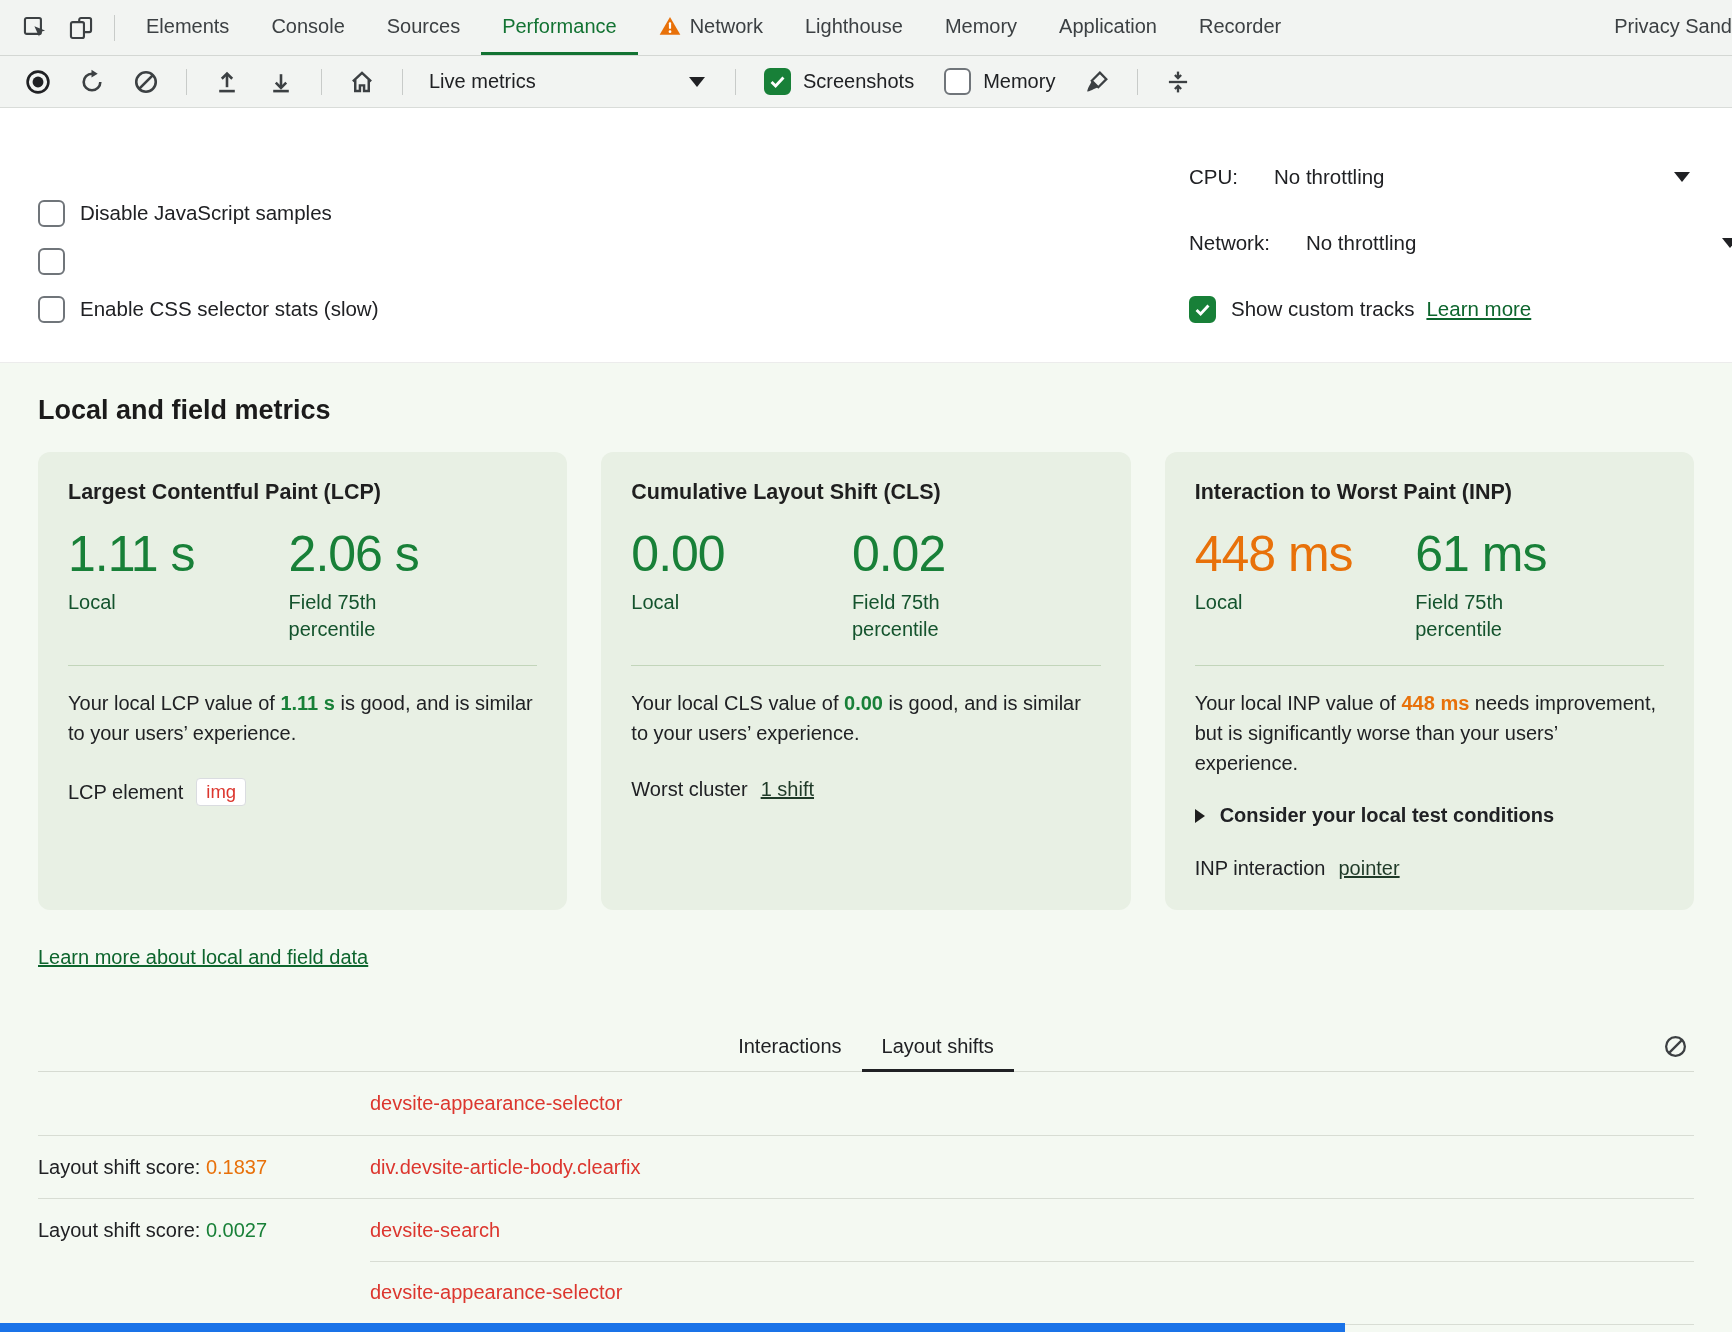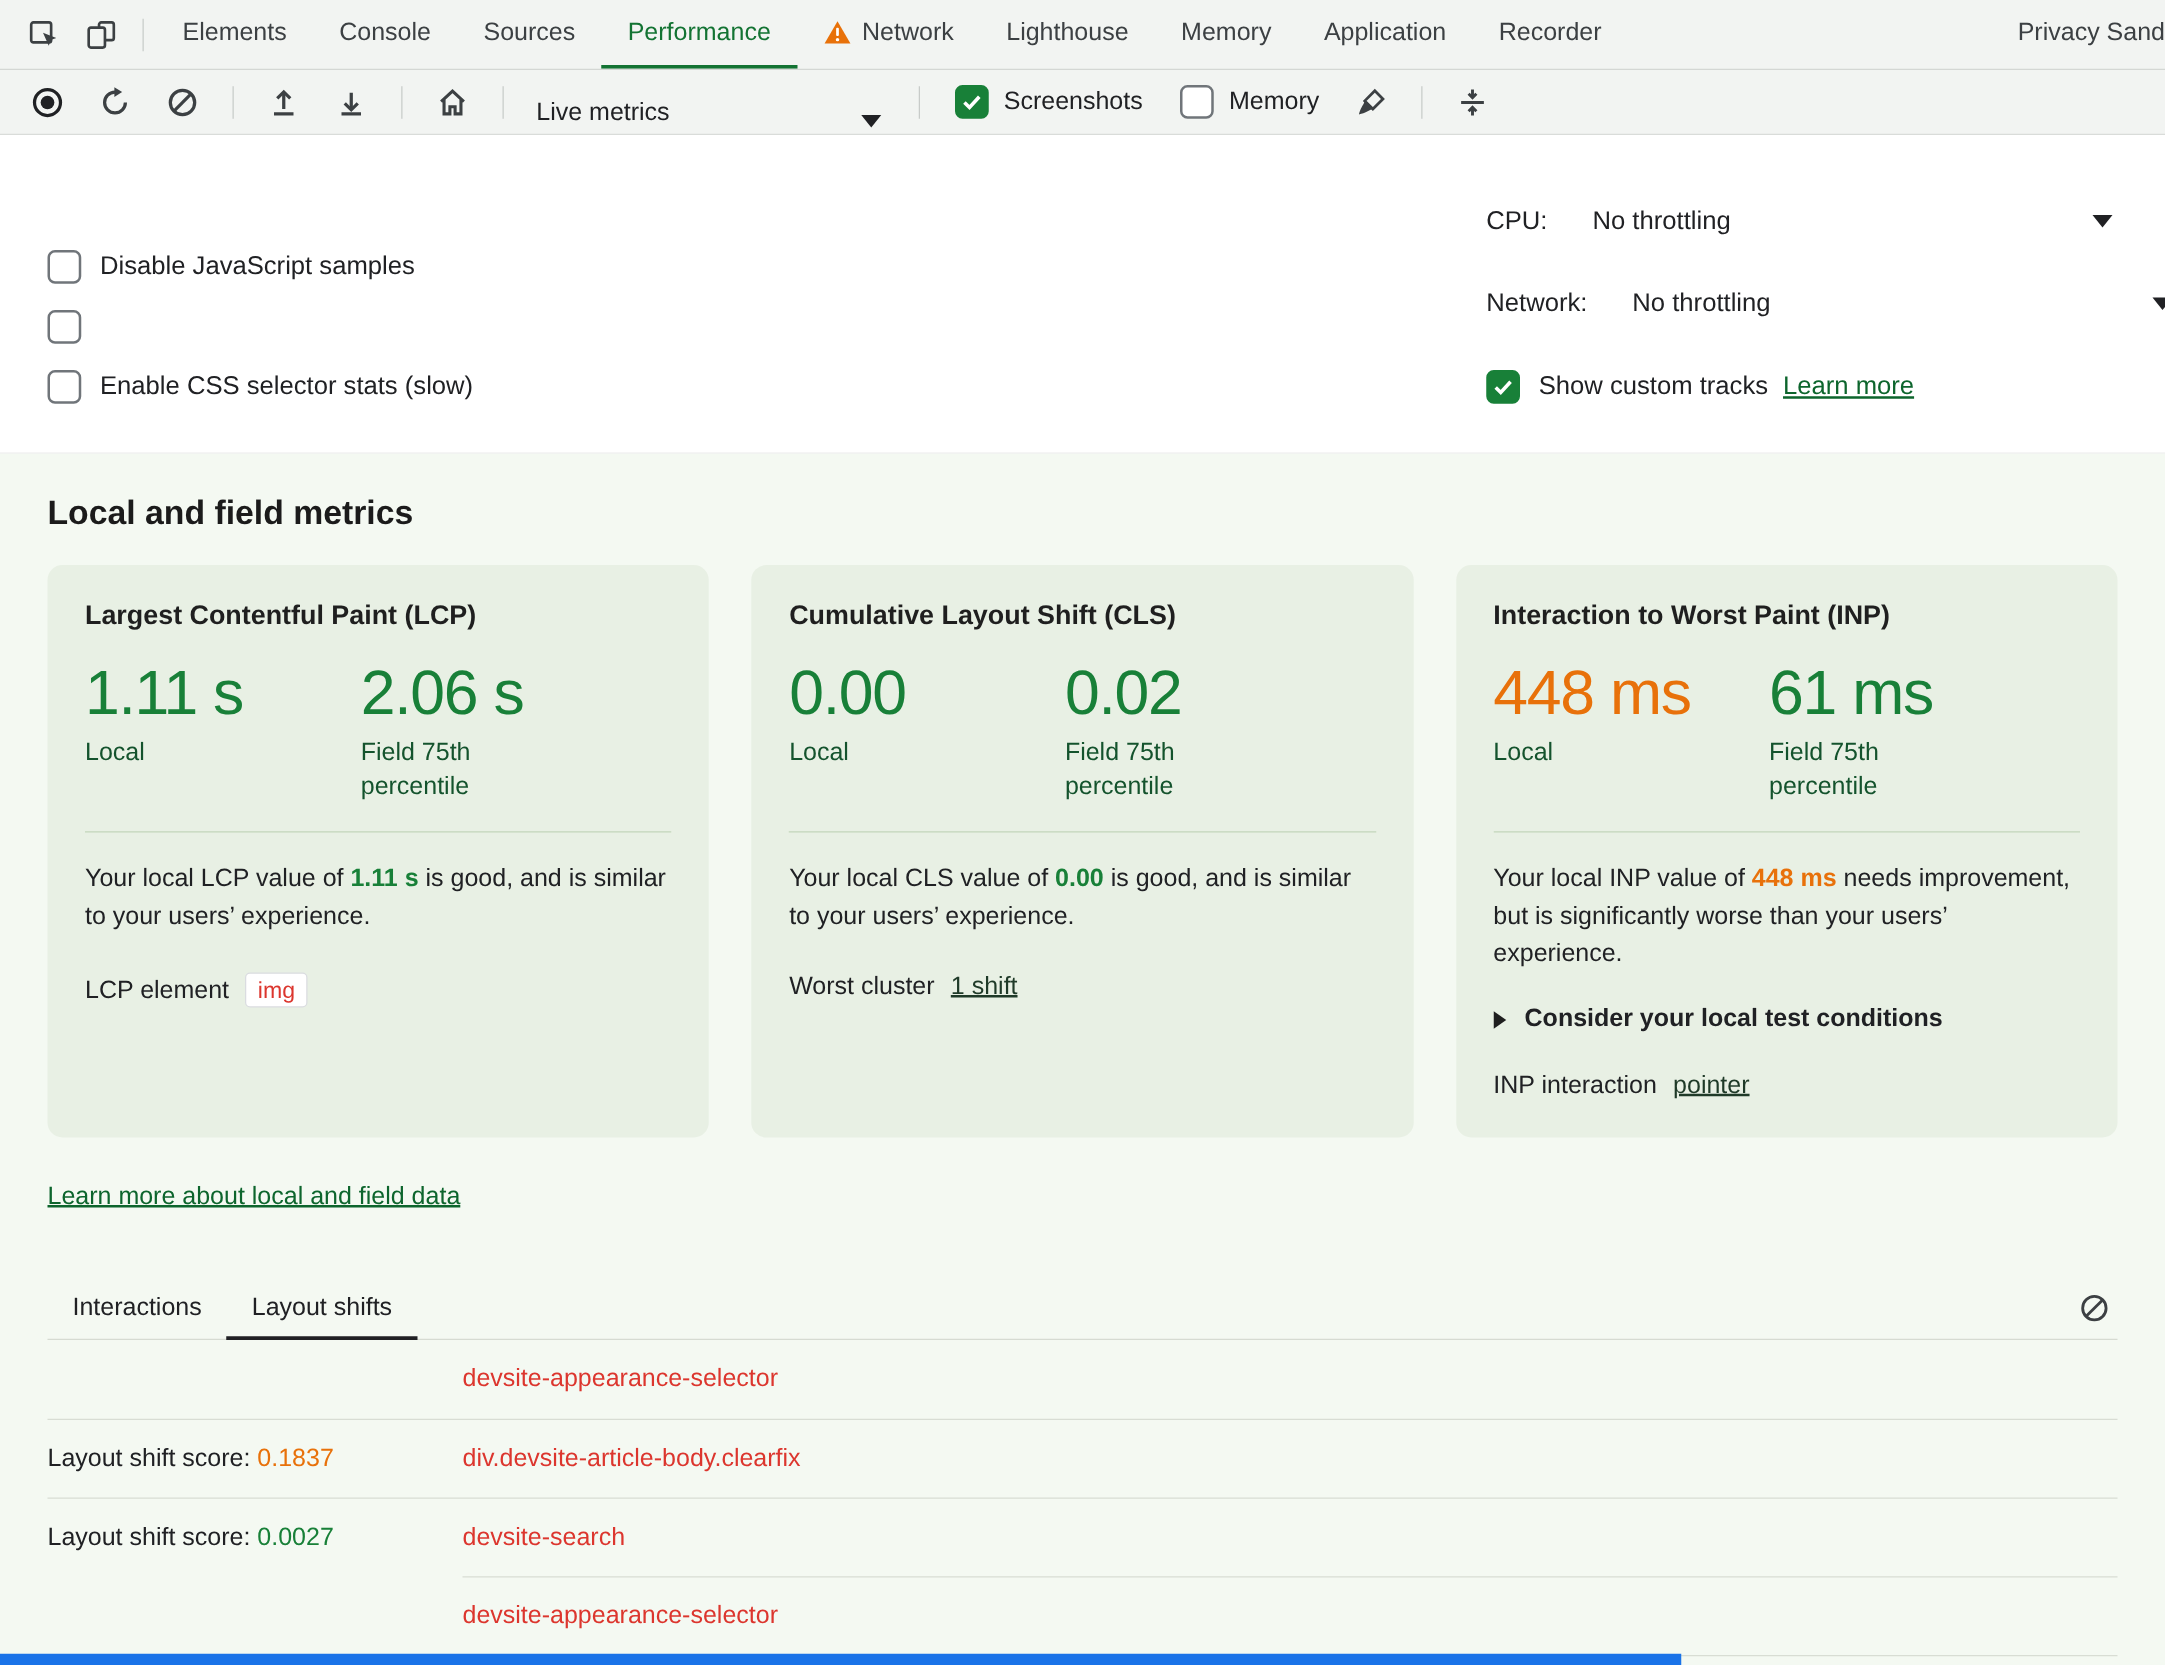--- a/index.html
+++ b/index.html
@@ -26,21 +26,21 @@
   .tab.tab-last { margin-left:auto; padding-right:0; }
   .tabbar .vsep { align-self:center; }
 
   
   .toolbar {
     height:52px; background:#f2f4f2; border-bottom:1px solid #d9dcd9;
     display:flex; align-items:center; padding:0 14px; gap:6px;
   }
   .tool-icon { width:48px; height:40px; display:flex; align-items:center; justify-content:center; cursor:pointer; border-radius:6px; flex:0 0 auto; }
   .tool-icon svg { width:26px; height:26px; }
-  .dd { display:flex; align-items:flex-end; justify-content:space-between; width:300px; padding:0 14px 0 10px; height:40px; cursor:pointer; font-size:20px; }
+  .dd { display:flex; align-items:center; justify-content:space-between; width:300px; padding:0 14px 0 10px; height:40px; cursor:pointer; font-size:20px; }
   .caret { width:0; height:0; border-left:8px solid transparent; border-right:8px solid transparent; border-top:10px solid #202124; }
   .cb-row { display:flex; align-items:center; gap:12px; cursor:pointer; padding:0 12px; font-size:20px; white-space:nowrap; }
   .cbox { width:27px; height:27px; border-radius:6px; border:2.2px solid #70757a; background:#fff; flex:0 0 auto; display:flex; align-items:center; justify-content:center; }
   .cbox.checked { background:#188038; border-color:#188038; }
   .cbox svg { width:19px; height:19px; }
 
   
   .settings { background:#fff; padding:20px 38px 22px; display:flex; border-bottom:1px solid #ececec;align-items:flex-end; }
   .settings-left { flex:1; }
   .opt-row { display:flex; align-items:center; gap:15px; height:34px; margin-bottom:14px; font-size:20.5px; cursor:pointer; }
@@ -68,21 +68,21 @@
   .card-desc { margin-top:22px; font-size:20px; line-height:1.5; }
   .inline-val { font-weight:600; }
   .card-footer { margin-top:30px; display:flex; align-items:center; gap:13px; font-size:20px; }
   .badge { color:#dc362e; background:#fff; border:1px solid #dadce0; border-radius:4px; padding:2px 9px; font-size:18.5px; cursor:pointer; }
   .disclosure { margin-top:26px; display:flex; align-items:center; gap:15px; font-size:20px; font-weight:600; cursor:pointer; }
   .tri { width:0; height:0; border-top:7px solid transparent; border-bottom:7px solid transparent; border-left:10px solid #1f1f1f; flex:0 0 auto; }
 
   .learn-link { display:inline-block; margin-top:36px; font-size:20px; }
 
   
-  .log-tabs { margin-top:56px; display:flex; align-items:flex-end; border-bottom:1px solid #d6dbd2; position:relative; }
+  .log-tabs { margin-top:56px; display:flex; align-items:flex-end; border-bottom:1px solid #d6dbd2; position:relative;justify-content:center; }
   .log-tab { padding:10px 20px 11px; font-size:20px; font-weight:500; color:#202124; cursor:pointer; border-bottom:3px solid transparent; margin-bottom:-1px; }
   .log-tab.selected { border-bottom-color:#202124; }
   .clear-log { position:absolute; right:6px; bottom:12px; cursor:pointer; }
   .clear-log svg { width:25px; height:25px; display:block; }
 
   .log-row { display:grid; grid-template-columns:332px 1fr; align-items:center; height:63px; font-size:20px; }
   .log-row.full { border-top:1px solid #d8ddd4; }
   .log-row .cell-el { height:100%; display:flex; align-items:center; }
   .log-row.indent .cell-el { border-top:1px solid #d8ddd4; margin-top:-1px; }
   .el-link { color:#dc362e; cursor:pointer; }

